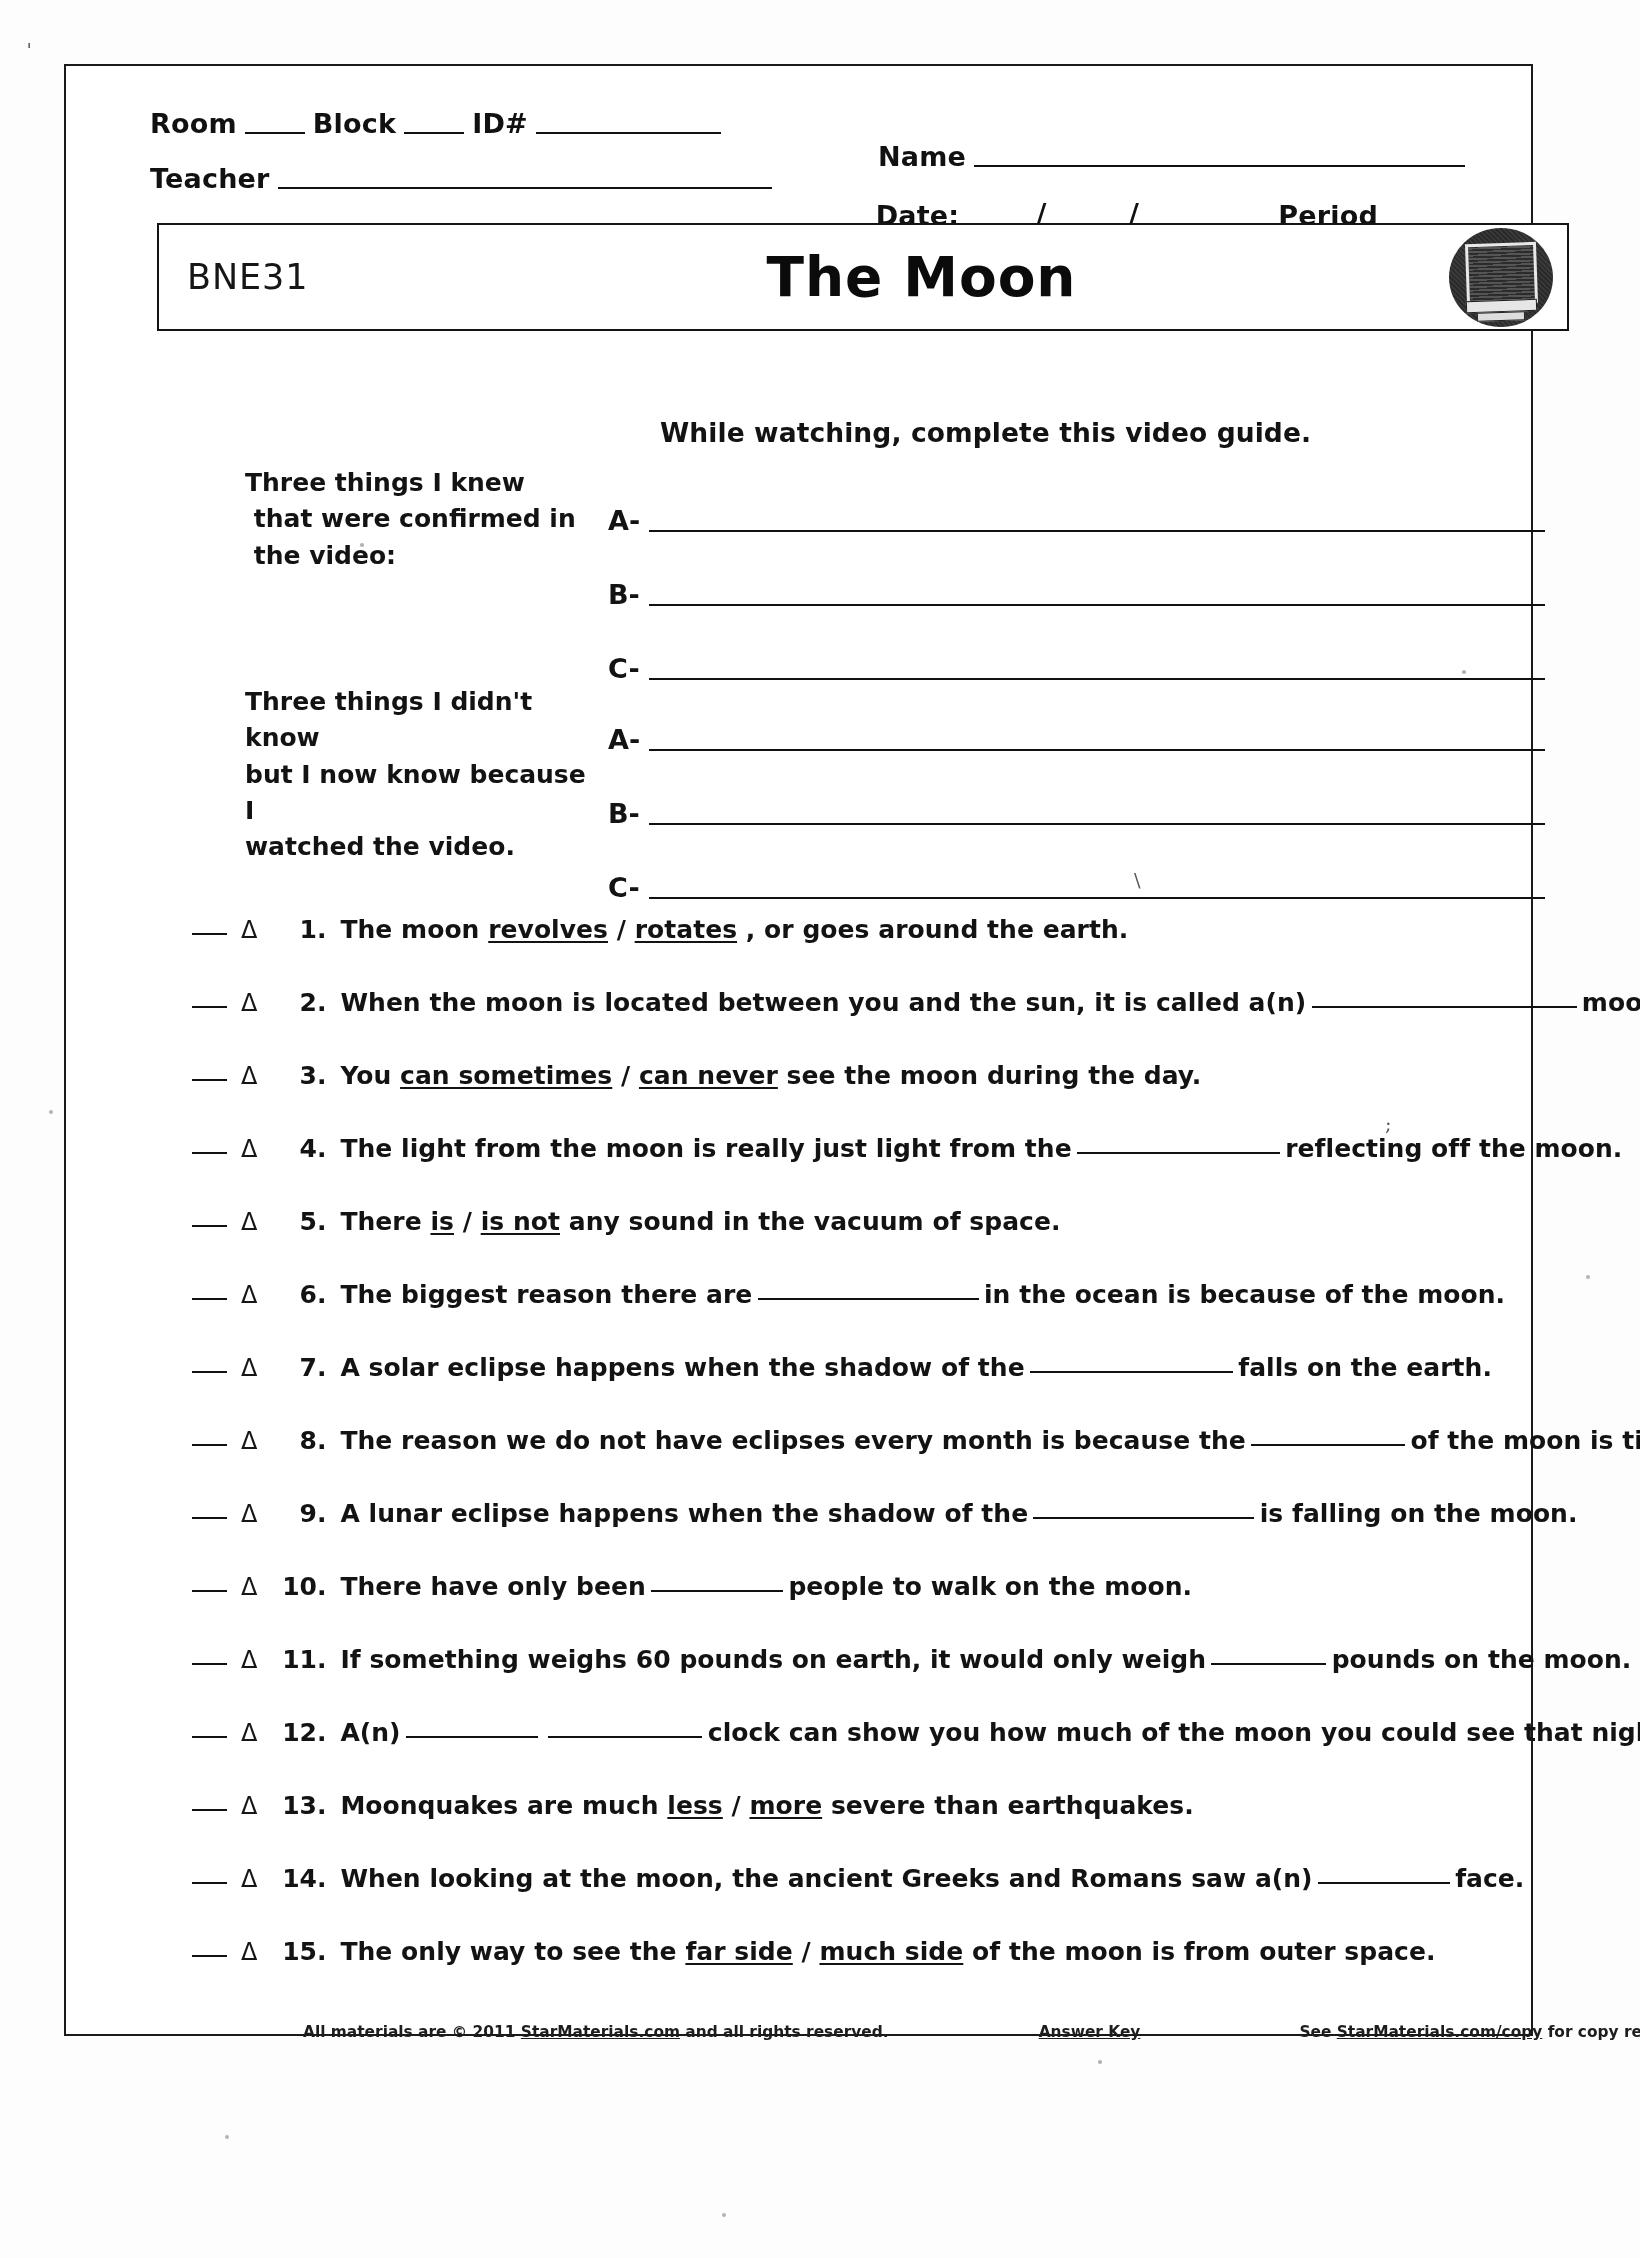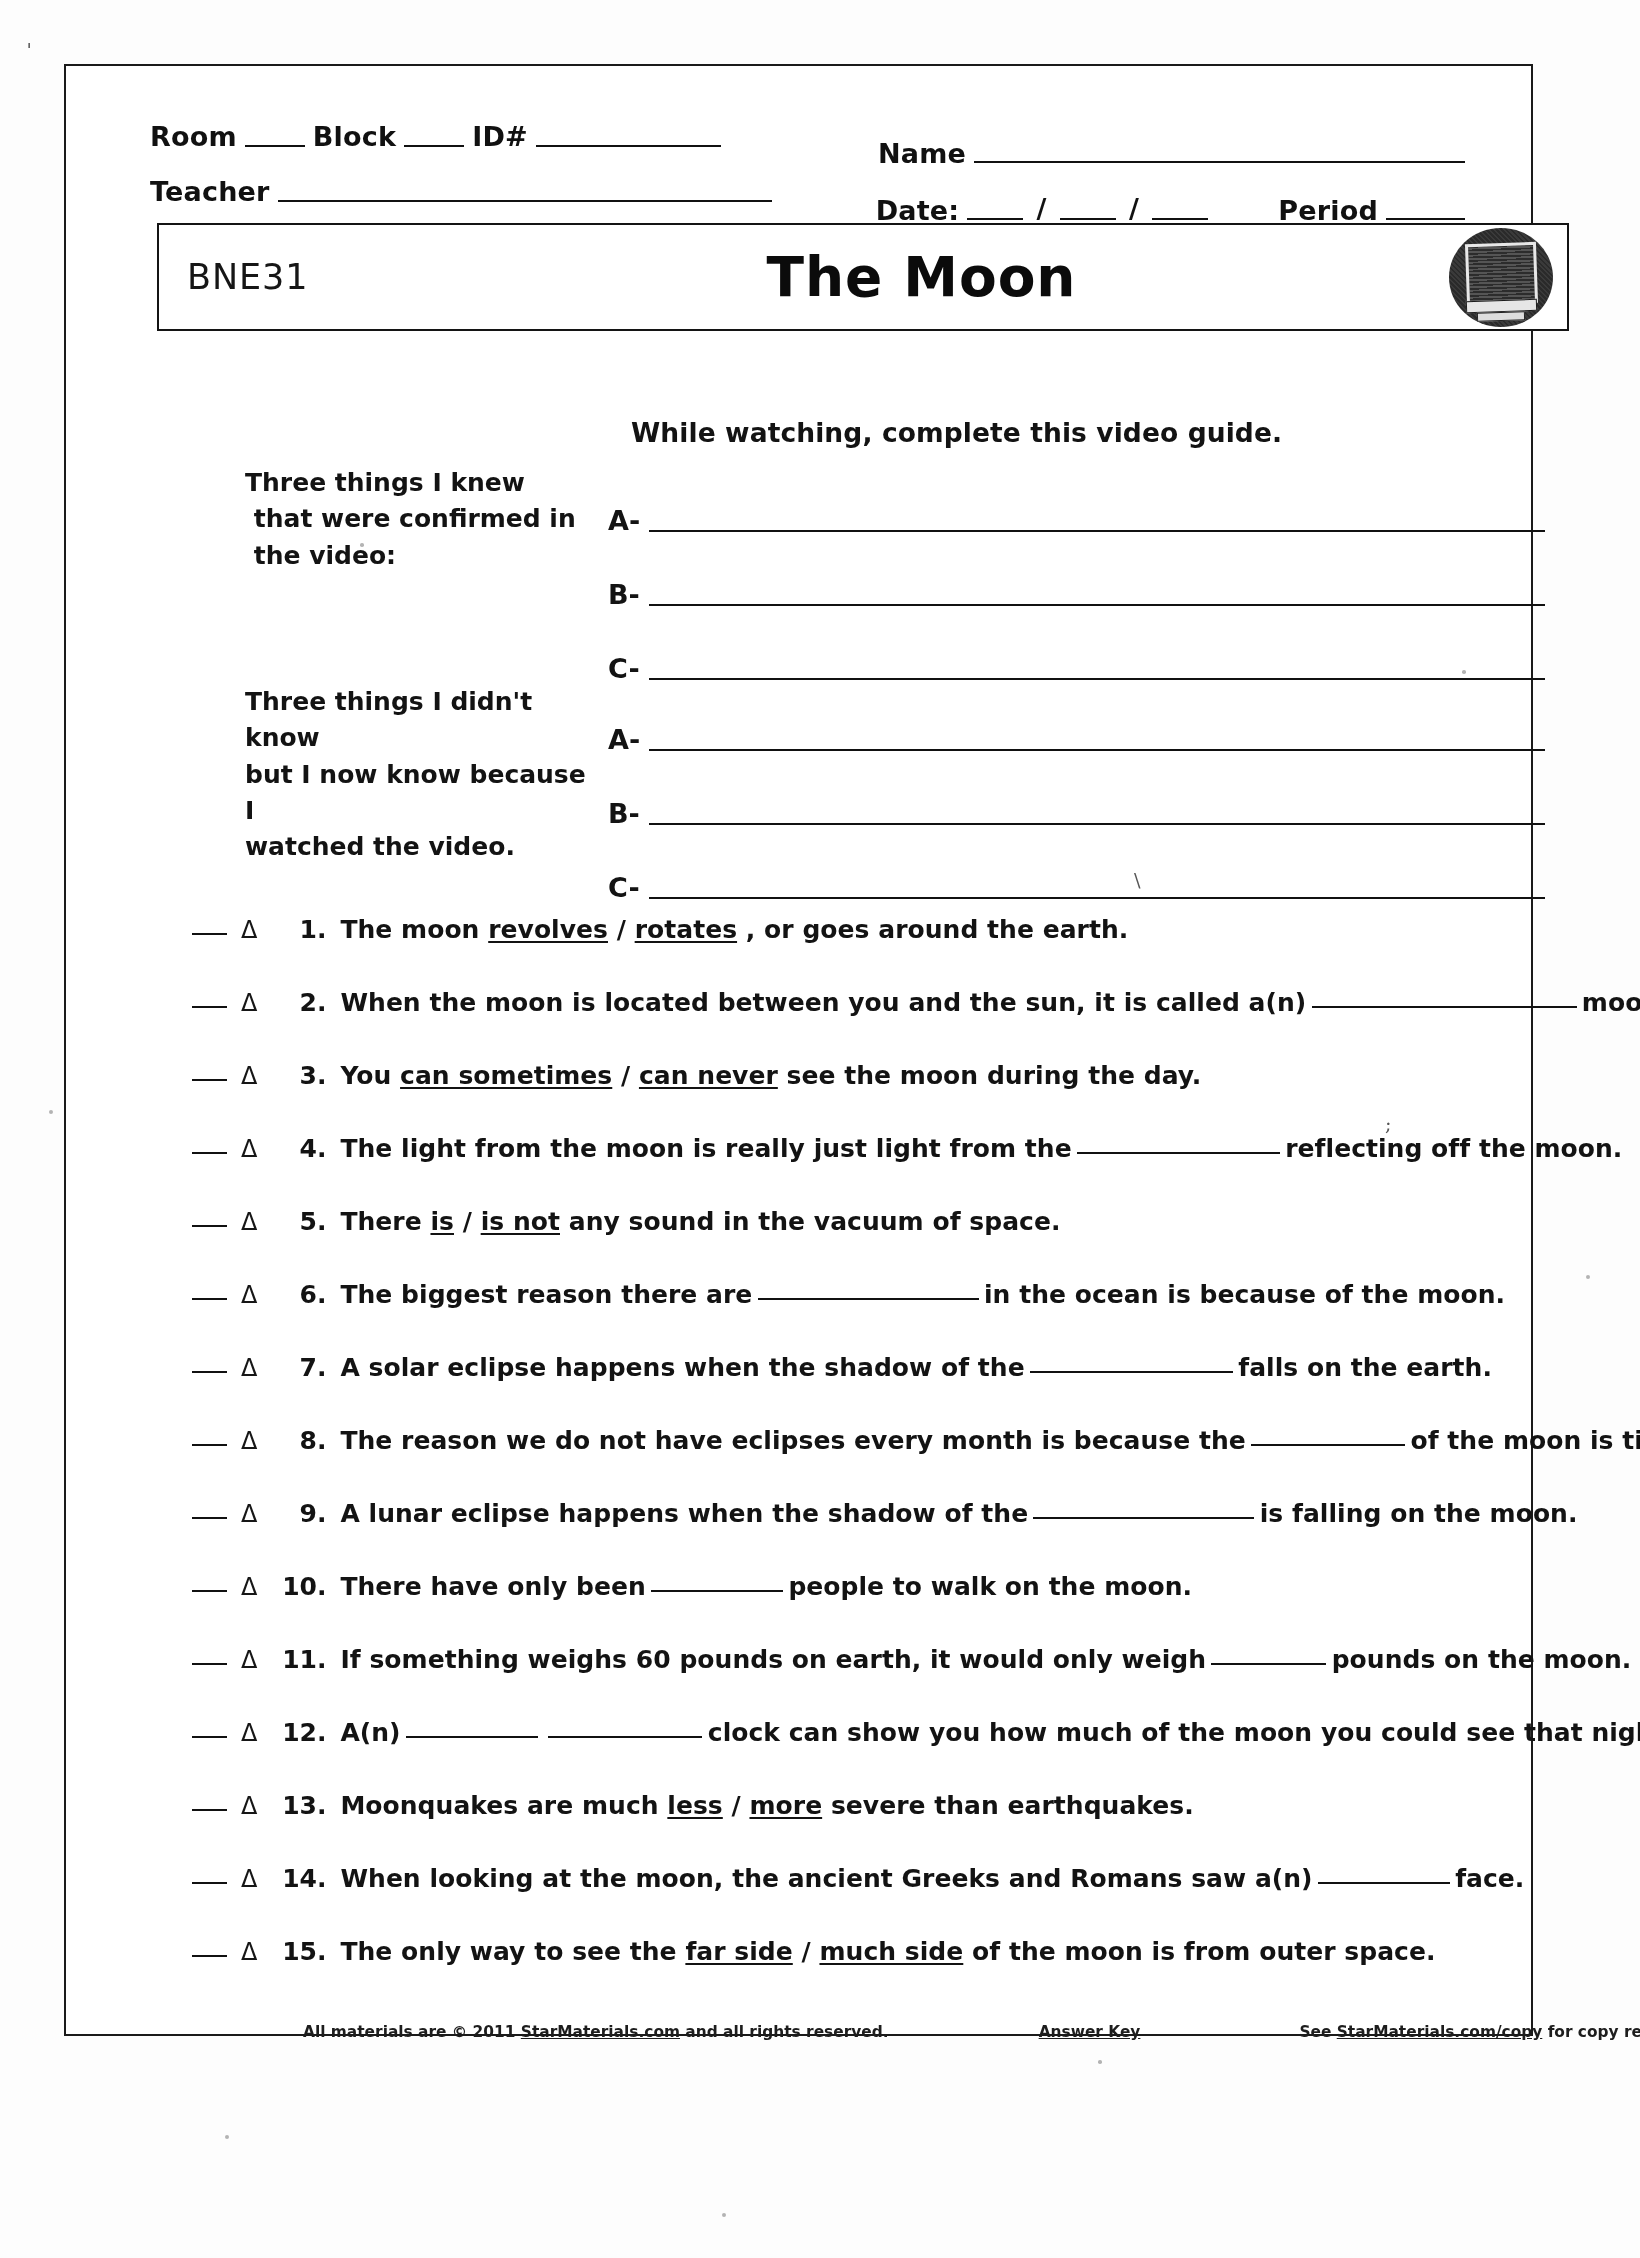--- a/index.html
+++ b/index.html
@@ -47,21 +47,21 @@
 
   
   .info-block {
     position: absolute;
     left: 84px;
     top: 44px;
     width: 1323px;
   }
   .info-row {
     display: flex;
-    align-items: center;
+    align-items: flex-start;
     height: 55px;
     white-space: nowrap;
   }
   .lbl {
     font-family: "DejaVu Sans", sans-serif;
     font-weight: bold;
     font-size: 27px;
     letter-spacing: 0.2px;
     line-height: 1;
     padding-bottom: 1.8px;
@@ -163,21 +163,21 @@
     width: 46px;
     height: 7px;
     background: #ddd;
     border: 1.8px solid #222;
     transform: rotate(-2deg);
   }
 
   
   .subtitle {
     position: absolute;
-    left: 565px;
+    left: 594px;
     top: 351px;
     font-family: "DejaVu Sans", sans-serif;
     font-size: 26.5px;
     font-weight: bold;
     color: #131313;
     letter-spacing: 0.1px;
   }
 
   
   .tt-block {

